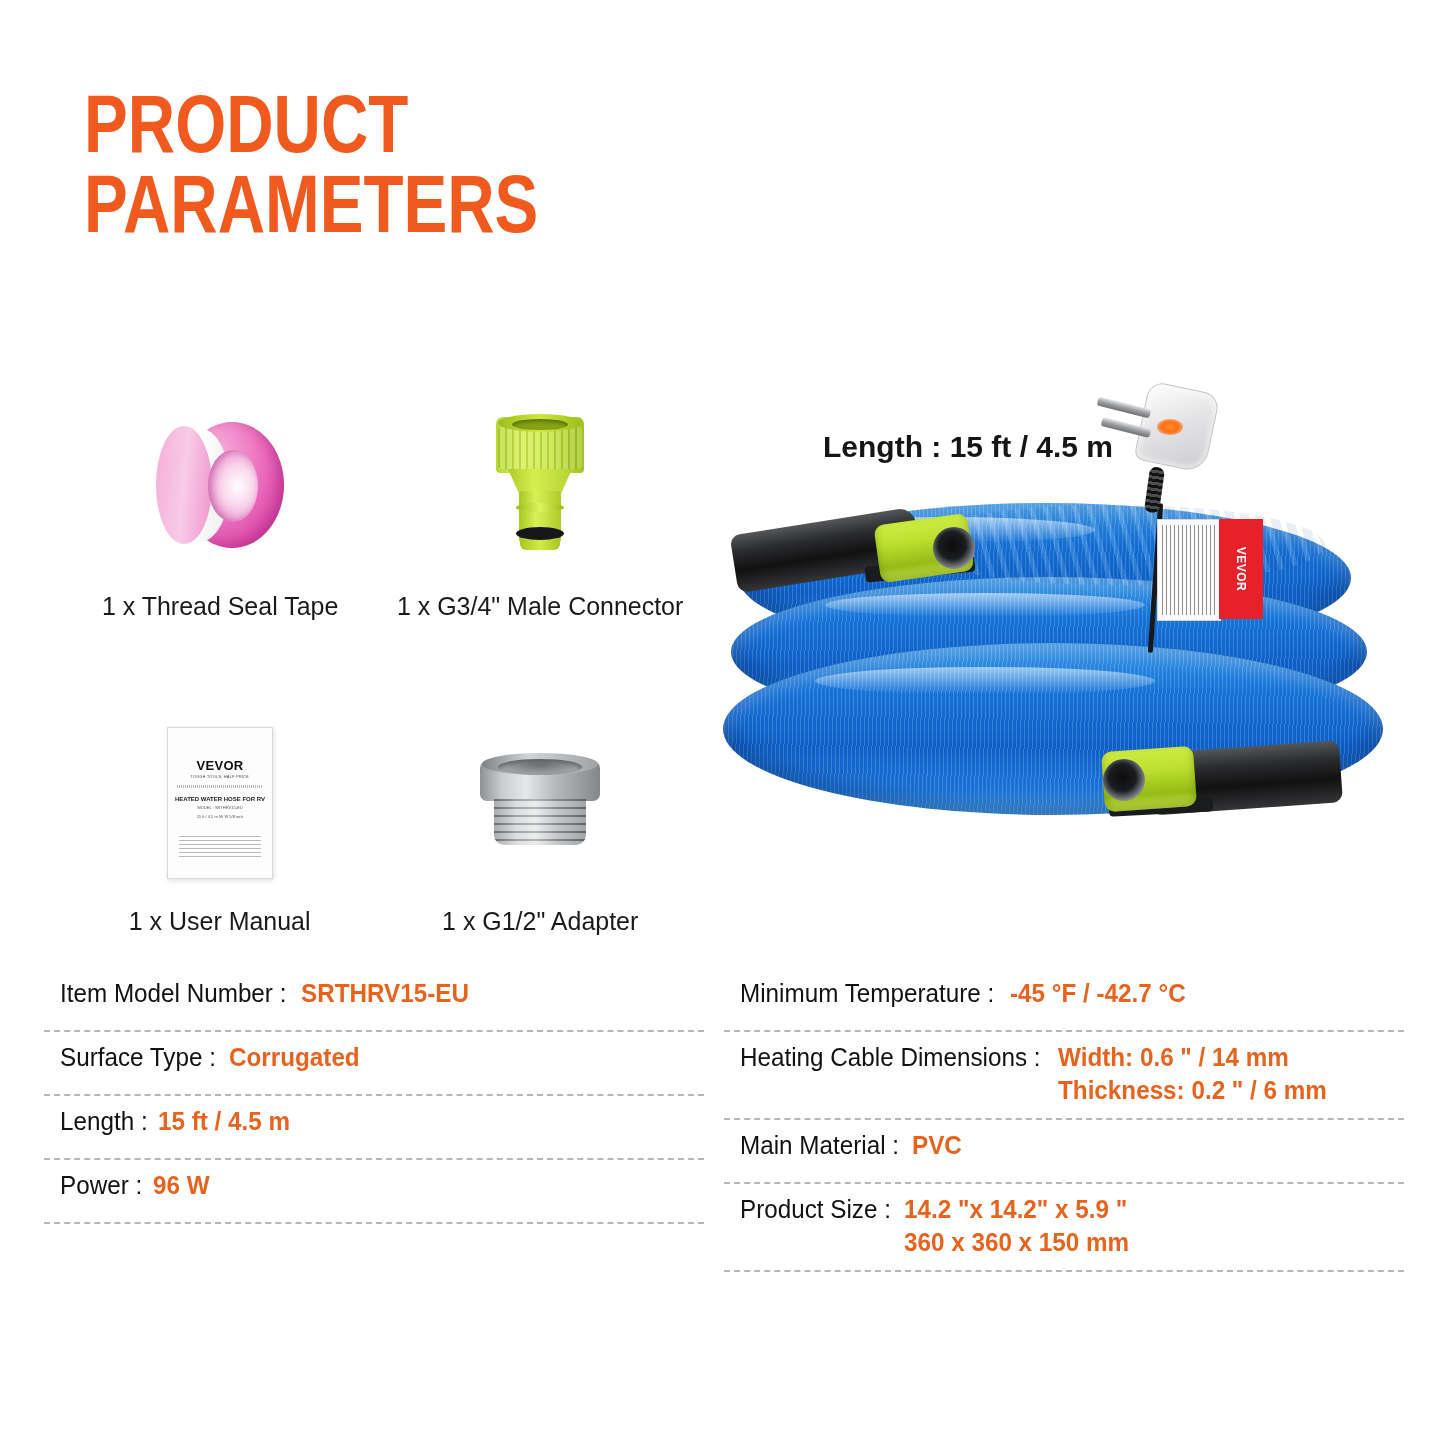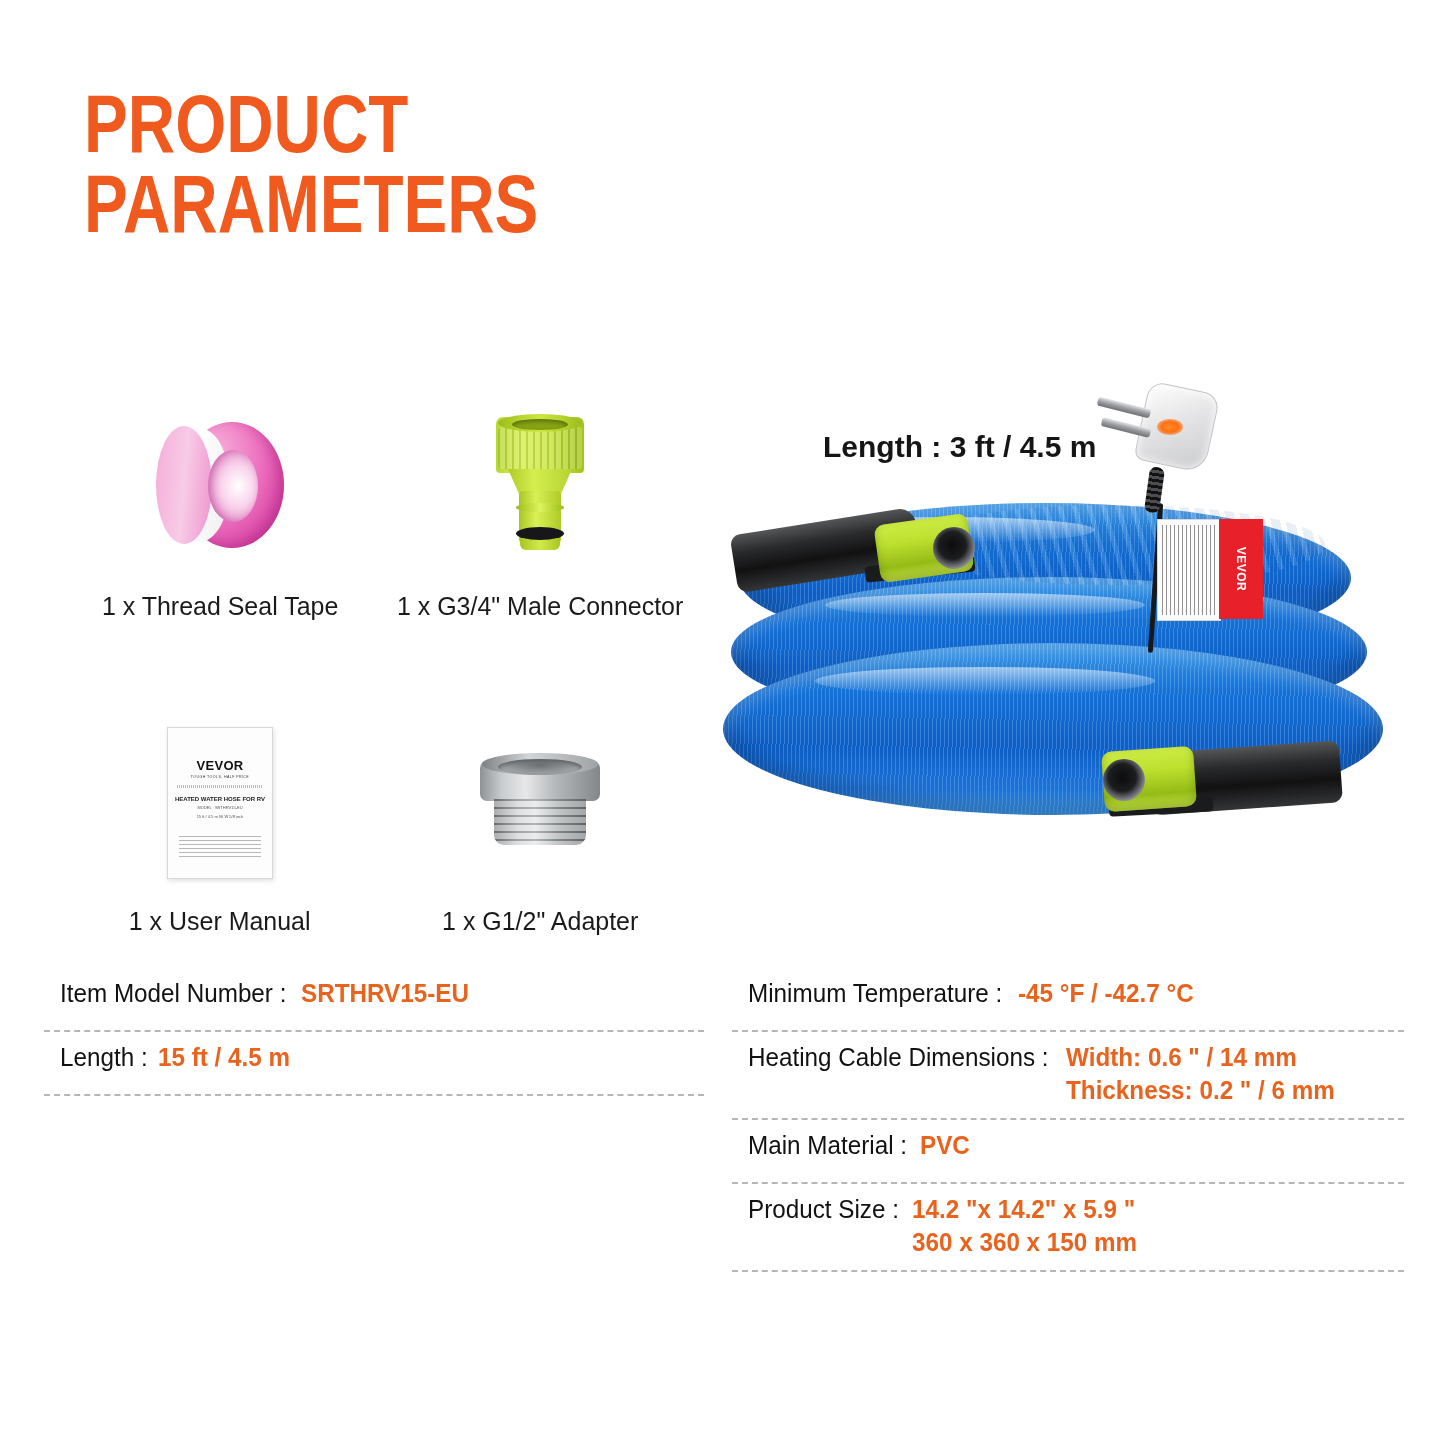--- a/index.html
+++ b/index.html
@@ -454,21 +454,21 @@
     white-space: nowrap;
   }
 
   
   .specs {
     position: absolute;
     top: 968px;
     display: flex;
     left: 44px;
     width: 1360px;
-    gap: 28px;
+    gap: 20px;
   }
   .spec-col { flex: 1; }
   .spec-col.left  { max-width: 660px; }
   .spec-col.right { max-width: 690px; }
   .spec-row {
     padding: 9px 2px 11px 16px;
     border-bottom: 2px dashed #b6b6b6;
     min-height: 42px;
     display: flex;
     align-items: flex-start;
@@ -561,21 +561,21 @@
         </div>
       </div>
       <div class="acc-label">1 x G1/2"  Adapter</div>
     </div>
   </div>
 
 </div>
 
 <div class="hose-photo">
 
-  <div class="length-callout">Length :  3 ft / 4.5 m</div>
+  <div class="length-callout">Length :  15 ft / 4.5 m</div>
 
   <div class="coil coil-1"></div>
   <div class="coil coil-2"></div>
   <div class="coil coil-3"></div>
 
   <div class="coil-ripple rp-1"></div>
   <div class="coil-hl hl-1"></div>
   <div class="coil-hl hl-2"></div>
   <div class="coil-hl hl-3"></div>
 
@@ -607,26 +607,34 @@
 
 <div class="specs">
 
   <div class="spec-col left">
 
     <div class="spec-row">
       <span class="spec-label">Item Model Number :</span>
       <span class="spec-value">SRTHRV15-EU</span>
     </div>
 
+    <div class="spec-row">
+      <span class="spec-label">Surface Type :</span>
+      <span class="spec-value">Corrugated</span>
+    </div>
 
     <div class="spec-row">
       <span class="spec-label">Length :</span>
       <span class="spec-value">15 ft / 4.5 m</span>
     </div>
 
+    <div class="spec-row">
+      <span class="spec-label">Power :</span>
+      <span class="spec-value">96 W</span>
+    </div>
 
 
 
   </div>
 
   <div class="spec-col right">
 
     <div class="spec-row">
       <span class="spec-label">Minimum Temperature :</span>
       <span class="spec-value">-45 °F / -42.7 °C</span>

